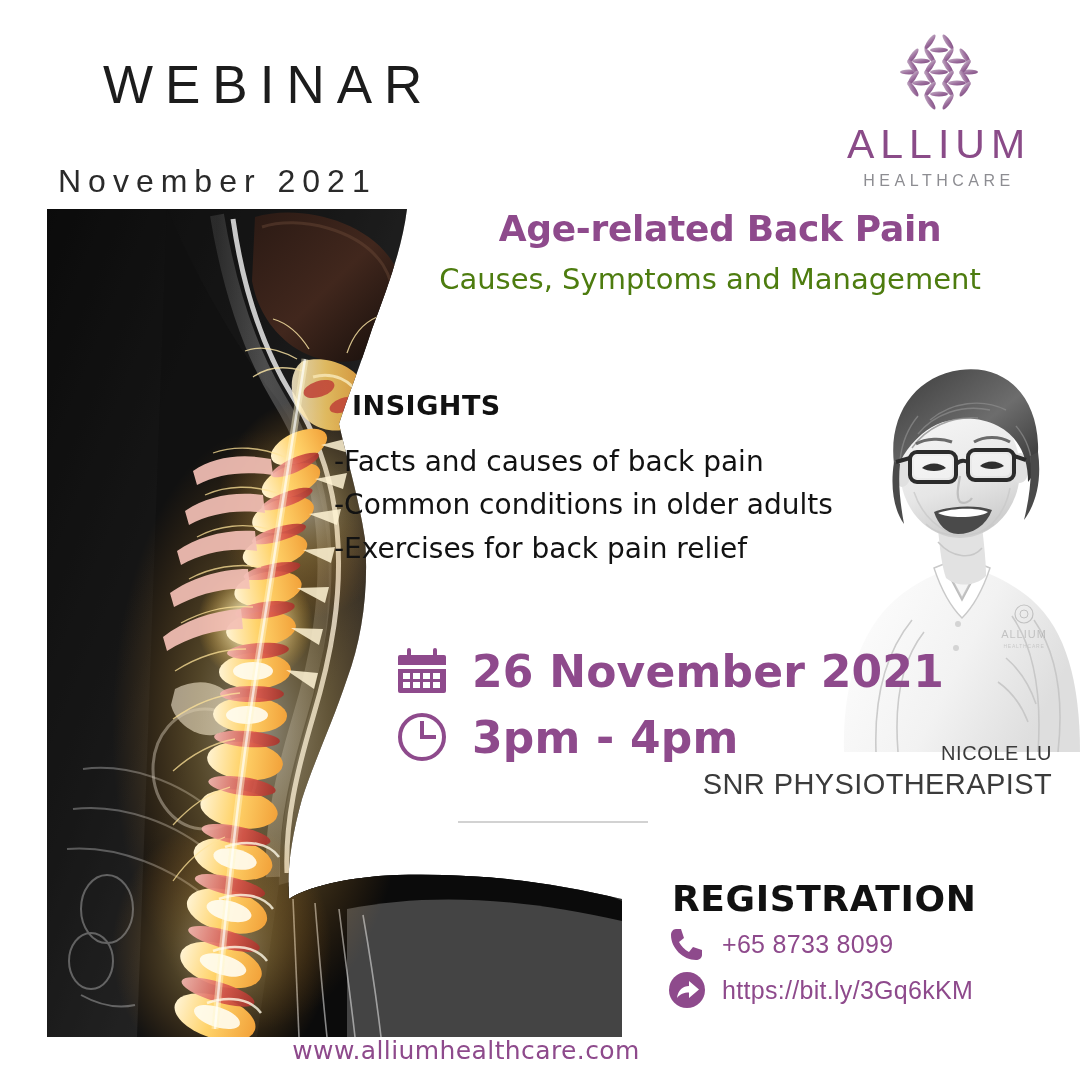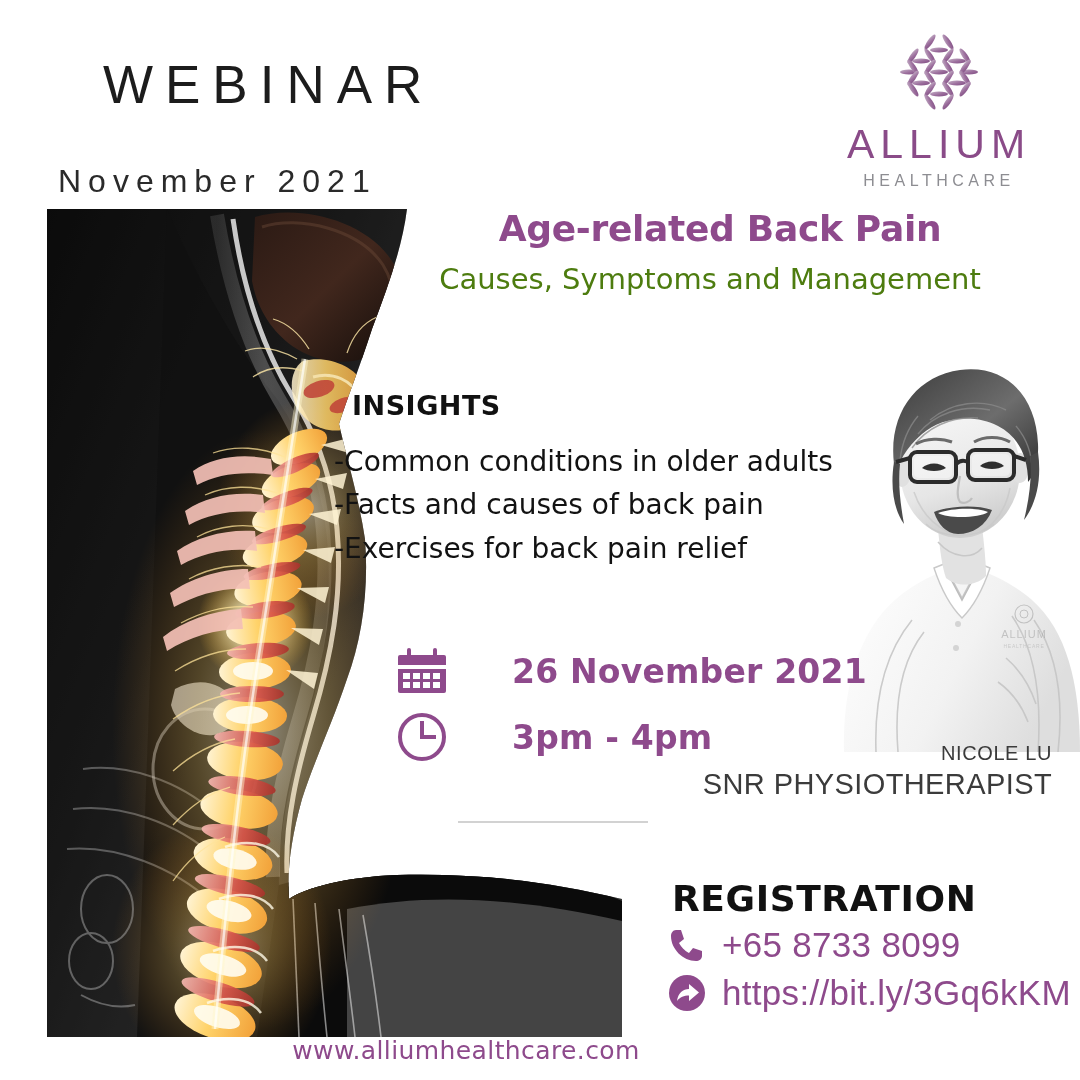--- a/index.html
+++ b/index.html
@@ -84,42 +84,41 @@
     font-size:29px; font-weight:400; letter-spacing:0.4px; color:#3b3b3b;
     text-align:left; line-height:1.32;margin-left:12px;
   }
 
   
   .dt-block { position:absolute; left:396px; top:645px; }
   .dt-row { display:flex; align-items:center; margin-bottom:14px; }
   .dt-icon { width:52px; height:52px; flex:0 0 52px; margin-right:24px; }
   .dt-text {
     font-family:"DejaVu Sans", sans-serif;
-    font-size:33px; font-weight:bold; color:#8e4a8c; letter-spacing:0.2px;
+    font-size:44px; font-weight:bold; color:#8e4a8c; letter-spacing:0.2px;
     white-space:nowrap;
-    margin-left:40px;
   }
 
   .divider {
     position:absolute; left:458px; top:821px; width:190px; height:2px;
     background:#d2d2d2;
   }
 
   
   .reg-head {
     position:absolute; left:672px; top:878px;
     font-family:"DejaVu Sans", sans-serif;
     font-size:36px; font-weight:bold; color:#111; letter-spacing:0.6px;
   }
   .reg-rows { position:absolute; left:668px; top:925px; }
   .reg-row { display:flex; align-items:center; margin-bottom:8px; }
   .reg-icon { width:38px; height:38px; flex:0 0 38px; margin-right:16px; }
   .reg-text {
     font-family:"Liberation Sans", sans-serif;
-    font-size:35px; font-weight:400; color:#8e4a8c; white-space:nowrap;
+    font-size:25px; font-weight:400; color:#8e4a8c; white-space:nowrap;
     letter-spacing:0.3px;
   }
 
   
   .footer-url {
     position:absolute; left:0; top:1036px; width:932px; text-align:center;
     font-family:"DejaVu Sans", sans-serif;
     font-size:25px; font-weight:400; color:#8e4a8c; letter-spacing:0.4px;
   }
 </style>
@@ -391,22 +390,22 @@
         </g>
       </g>
     </svg>
   </div>
 
   <div class="main-title">Age-related Back Pain</div>
   <div class="sub-title">Causes, Symptoms and Management</div>
 
   <div class="insights-head">INSIGHTS</div>
   <div class="insights-list">
+    <div class="insight-item">-Facts and causes of back pain</div>
     <div class="insight-item">-Common conditions in older adults</div>
-    <div class="insight-item">-Facts and causes of back pain</div>
     <div class="insight-item">-Exercises for back pain relief</div>
   </div>
 
   <div class="portrait">
     <svg viewBox="0 0 250 400">
       <defs>
         <linearGradient id="hairg" x1="0" y1="0" x2="1" y2="1">
           <stop offset="0%" stop-color="#3c3c3c"></stop>
           <stop offset="55%" stop-color="#6d6d6d"></stop>
           <stop offset="100%" stop-color="#2e2e2e"></stop>

